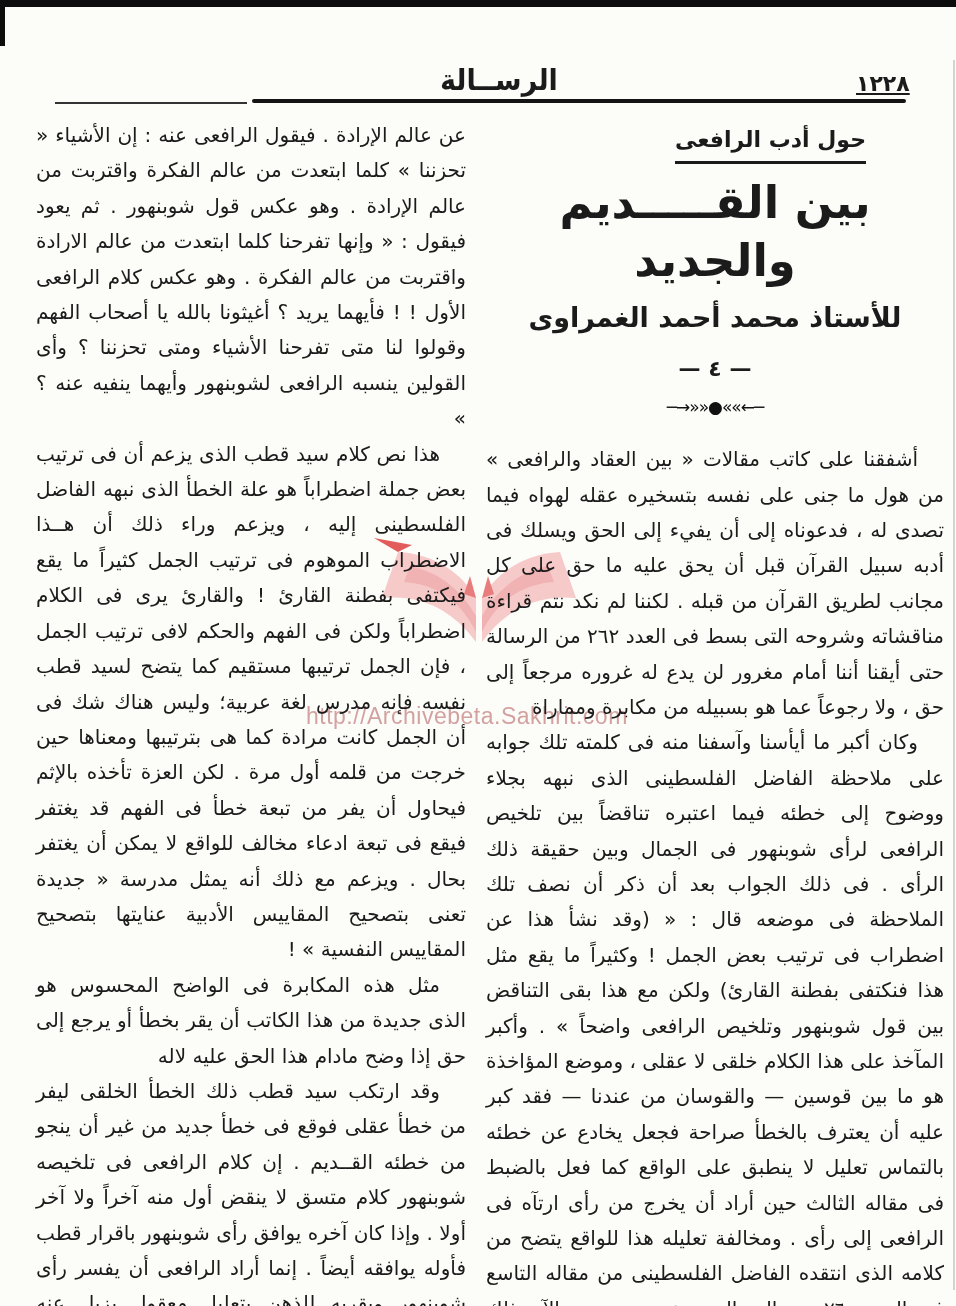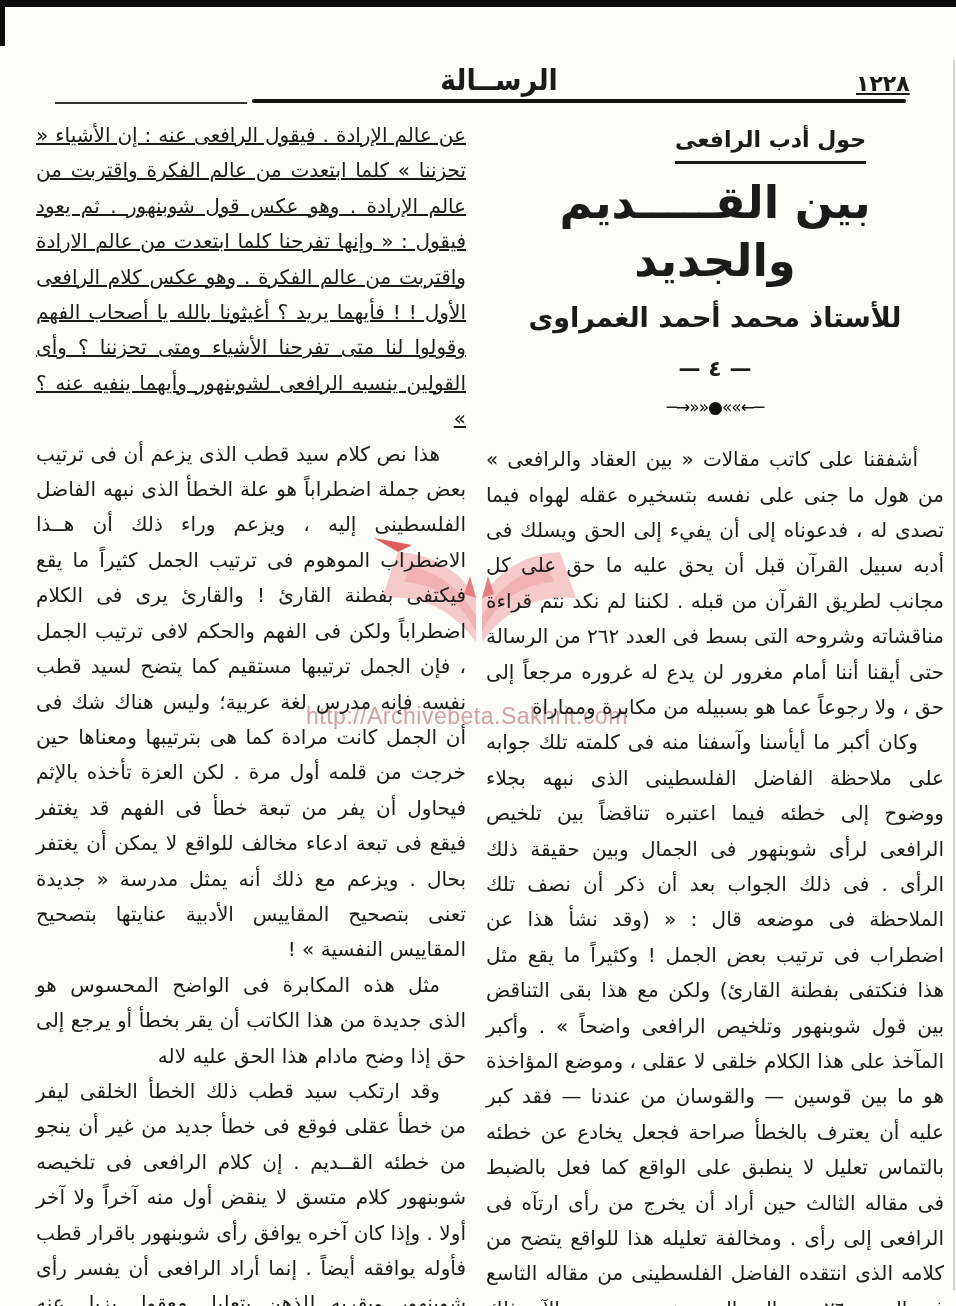--- a/index.html
+++ b/index.html
@@ -19,21 +19,21 @@
   .page-number{position:absolute;top:71px;left:856px;font-size:22px;font-weight:bold;letter-spacing:2px;text-decoration:underline;}
   .rule-main{position:absolute;top:99px;left:252px;width:654px;height:4px;background:#141414;border-radius:2px;}
   .rule-left{position:absolute;top:102px;left:55px;width:192px;height:2px;background:#333;}
 
   
   .col{position:absolute;z-index:2;direction:rtl;text-align:justify;
     font-size:20px;line-height:35.4px;}
   .col-right{top:112px;left:486px;width:458px;}
   .col-left{top:118px;left:36px;width:430px;}
   .col p{margin:0;text-indent:26px;}
-  .col p.no-indent{text-indent:0;text-decoration:underline;}
+  .col p.no-indent{text-indent:0;}
 
   
   .rubric{text-align:right;padding-right:78px;margin-top:14px;font-size:22px;font-weight:bold;line-height:1.25;}
   .rubric span{display:inline-block;border-bottom:3px solid #1b1b1b;padding-bottom:7px;}
   .title{text-align:center;font-size:45px;font-weight:bold;line-height:1.3;margin:10px 0 0;}
   .byline{text-align:center;font-size:27px;font-weight:bold;margin-top:8px;line-height:1.4;}
   .part-number{text-align:center;font-size:22px;font-weight:bold;margin-top:15px;letter-spacing:3px;}
   .ornament{text-align:center;direction:ltr;font-size:17px;margin-top:3px;letter-spacing:-1px;color:#111;}
   .paragraphs{margin-top:17px;}
 

